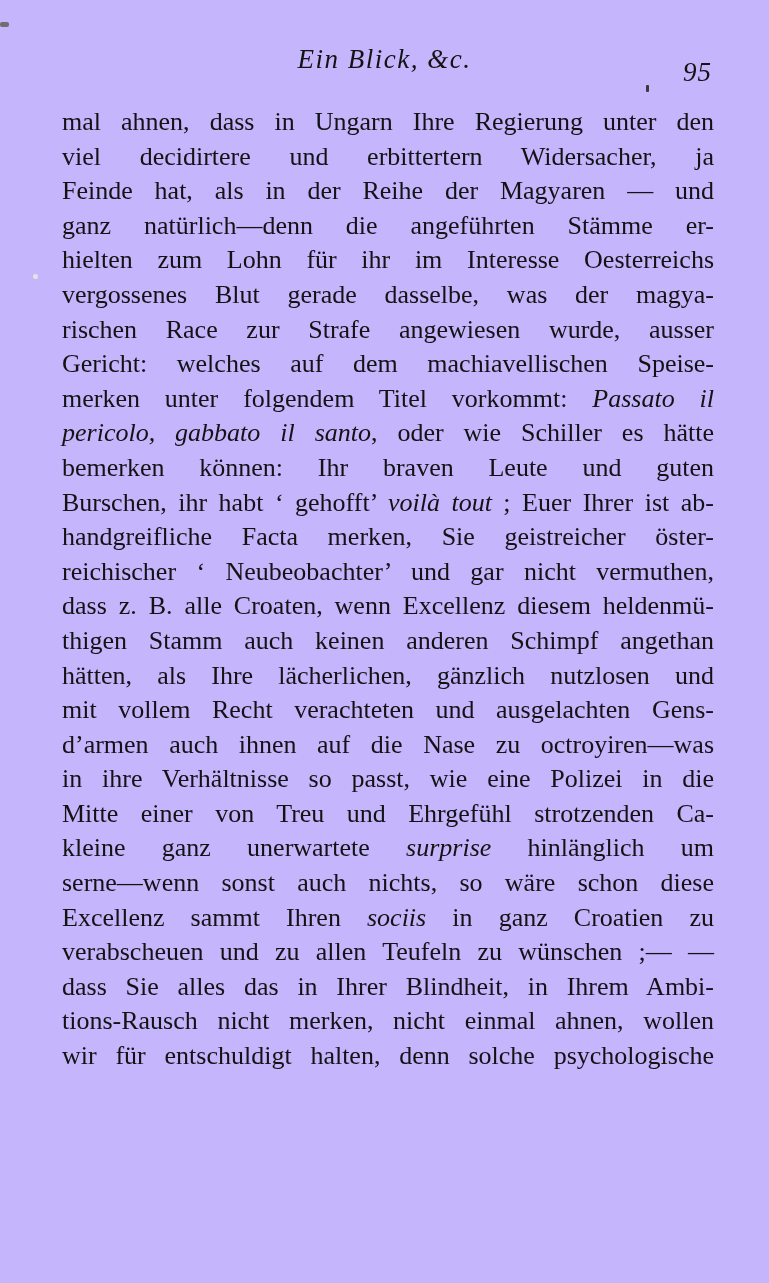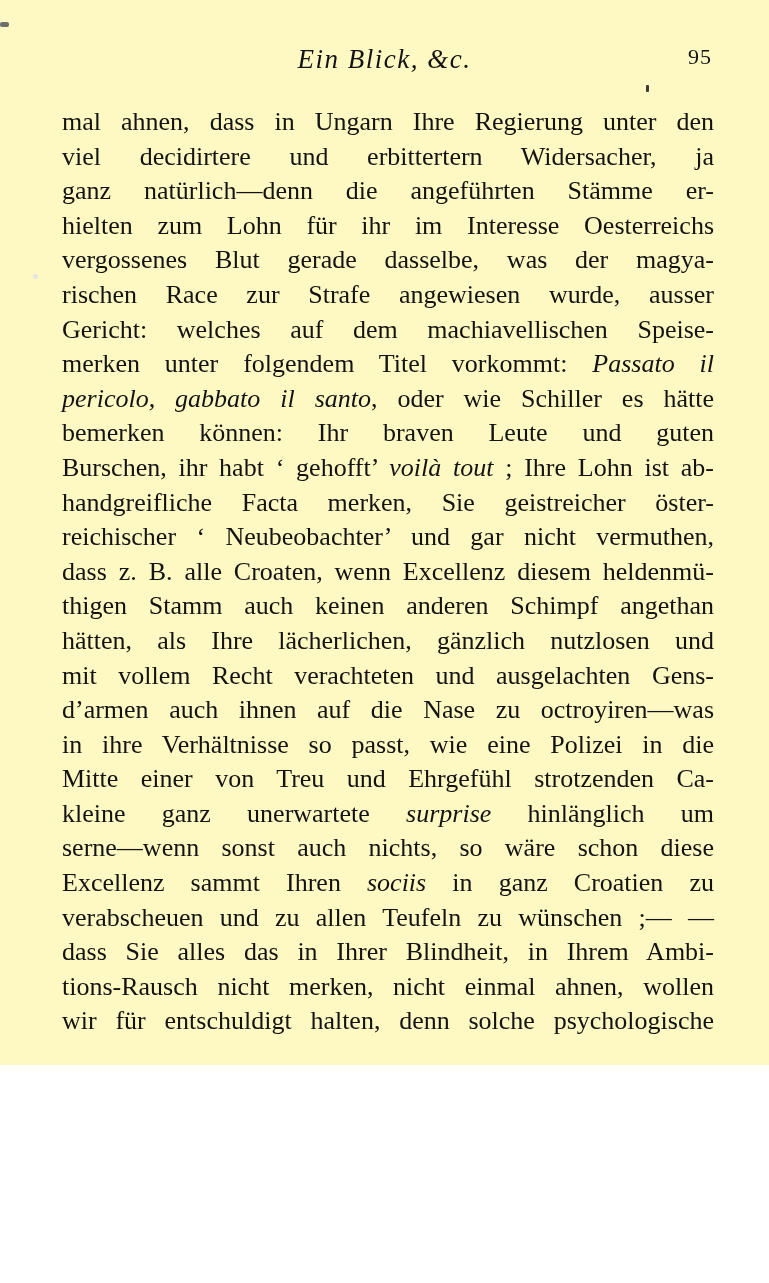--- a/index.html
+++ b/index.html
@@ -1,44 +1,45 @@
 <!DOCTYPE html>
 <html><head>
 <meta charset="utf-8">
 <style>
   html, body { margin: 0; padding: 0; }
   .page {
     position: relative;
     width: 769px;
-    height: 1065px;
-    background: #fef9c3;
+    height: 1283px;
+    background: #c4b5fd;
     color: #131313;
     font-family: "Liberation Serif", "DejaVu Serif", serif;
     overflow: hidden;
   }
   .running-head {
     position: absolute;
     top: 44px;
     left: 0;
     width: 100%;
     height: 38px;
   }
   .head-title {
     display: block;
     text-align: center;
     font-style: italic;
     font-size: 27px;
     letter-spacing: 1.5px;
   }
   .page-number {
     position: absolute;
-    top: 0;
+    top: 13px;
     right: 57px;
-    font-size: 22px;
+    font-size: 27px;
     letter-spacing: 1px;
+    font-style: italic;
   }
   .text-block {
     position: absolute;
     top: 105px;
     left: 62px;
     width: 652px;
     font-size: 26px;
     line-height: 34.6px;
   }
   .line {
@@ -56,29 +57,30 @@
 
 <div class="page">
   <div class="running-head">
     <span class="head-title">Ein Blick, &amp;c.</span>
     <span class="page-number">95</span>
   </div>
 
   <div class="text-block">
       <div class="line"><span>mal ahnen, dass in Ungarn Ihre Regierung unter den</span></div>
       <div class="line"><span>viel decidirtere und erbittertern Widersacher, ja</span></div>
+      <div class="line"><span>Feinde hat, als in der Reihe der Magyaren — und</span></div>
       <div class="line"><span>ganz natürlich—denn die angeführten Stämme er-</span></div>
       <div class="line"><span>hielten zum Lohn für ihr im Interesse Oesterreichs</span></div>
       <div class="line"><span>vergossenes Blut gerade dasselbe, was der magya-</span></div>
       <div class="line"><span>rischen Race zur Strafe angewiesen wurde, ausser</span></div>
       <div class="line"><span>Gericht: welches auf dem machiavellischen Speise-</span></div>
       <div class="line"><span>merken unter folgendem Titel vorkommt: </span><span class="it">Passato il</span></div>
       <div class="line"><span class="it">pericolo, gabbato il santo</span><span>, oder wie Schiller es hätte</span></div>
       <div class="line"><span>bemerken können: Ihr braven Leute und guten</span></div>
-      <div class="line"><span>Burschen, ihr habt ‘ gehofft’ </span><span class="it">voilà tout</span><span> ; Ihre Lohn ist ab-</span></div>
+      <div class="line"><span>Burschen, ihr habt ‘ gehofft’ </span><span class="it">voilà tout</span><span> ; Euer Ihrer ist ab-</span></div>
       <div class="line"><span>handgreifliche Facta merken, Sie geistreicher öster-</span></div>
       <div class="line"><span>reichischer ‘ Neubeobachter’ und gar nicht vermuthen,</span></div>
       <div class="line"><span>dass z. B. alle Croaten, wenn Excellenz diesem heldenmü-</span></div>
       <div class="line"><span>thigen Stamm auch keinen anderen Schimpf angethan</span></div>
       <div class="line"><span>hätten, als Ihre lächerlichen, gänzlich nutzlosen und</span></div>
       <div class="line"><span>mit vollem Recht verachteten und ausgelachten Gens-</span></div>
       <div class="line"><span>d’armen auch ihnen auf die Nase zu octroyiren—was</span></div>
       <div class="line"><span>in ihre Verhältnisse so passt, wie eine Polizei in die</span></div>
       <div class="line"><span>Mitte einer von Treu und Ehrgefühl strotzenden Ca-</span></div>
       <div class="line"><span>kleine ganz unerwartete </span><span class="it">surprise</span><span> hinlänglich um</span></div>

